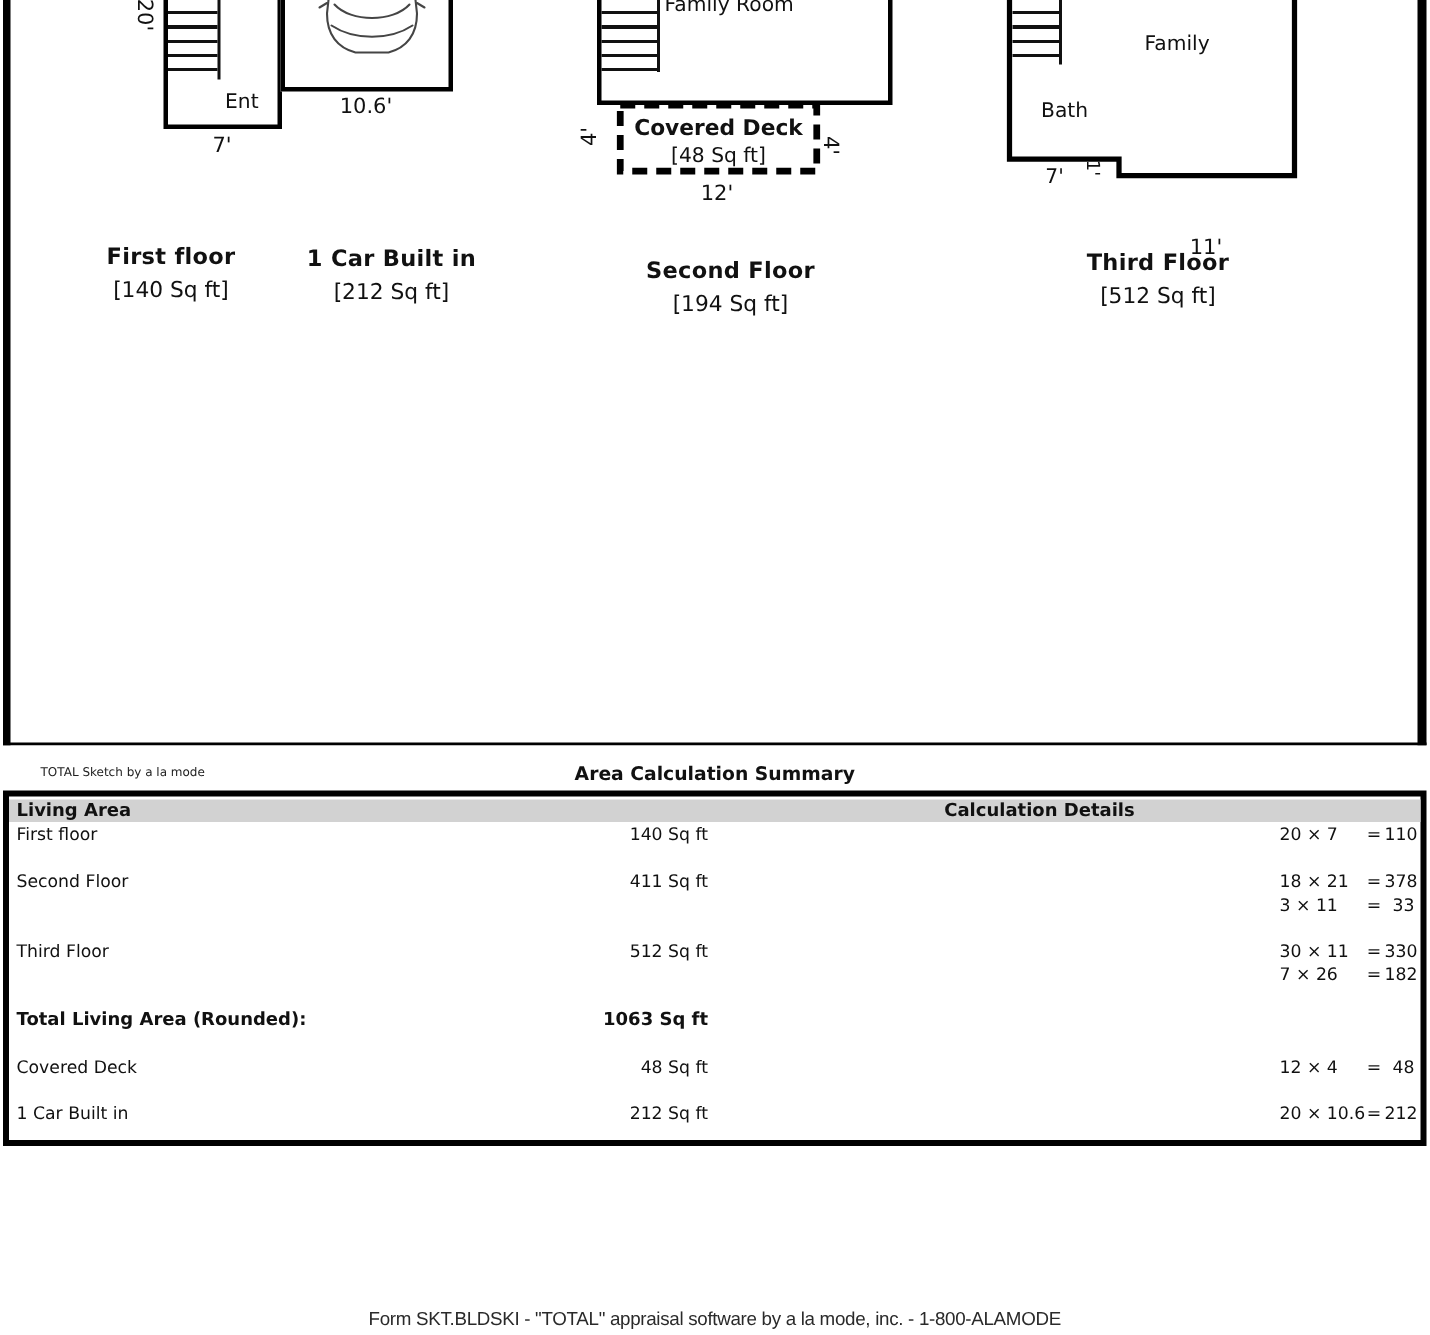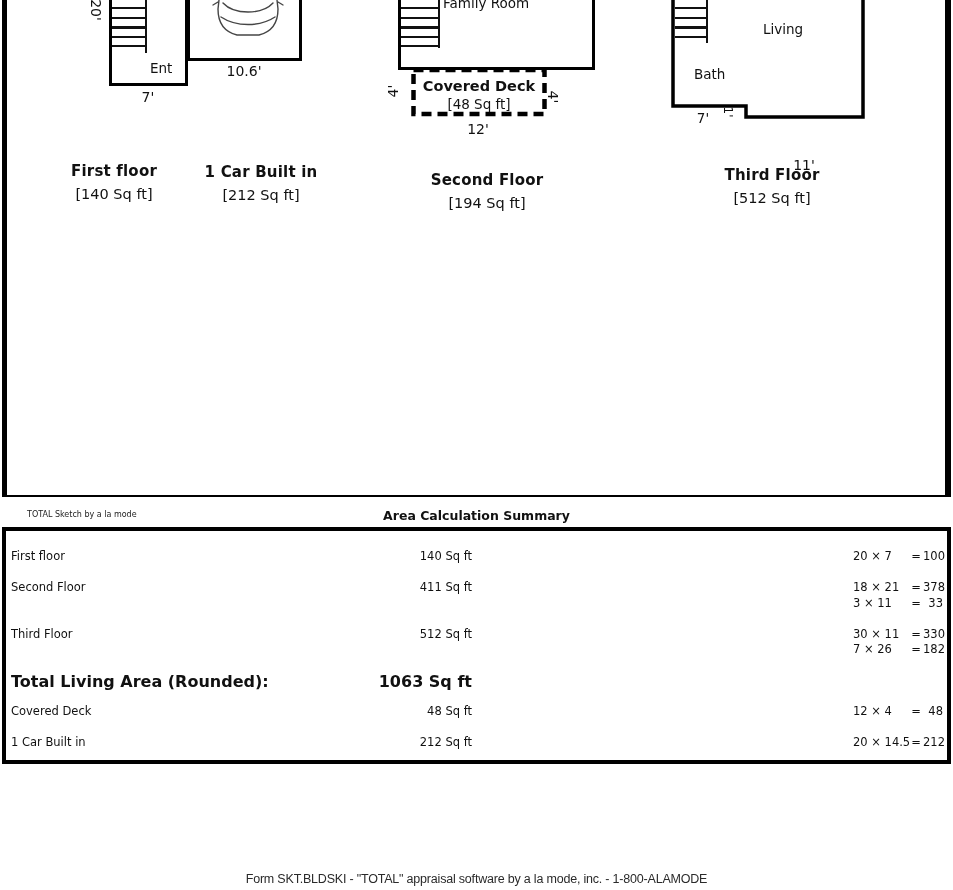--- a/index.html
+++ b/index.html
@@ -72,21 +72,21 @@
   .calc{position:absolute;left:847px;top:0;display:grid;grid-template-columns:56px 14px 20px;}
   .calc .d{white-space:nowrap;}
   .calc .e{text-align:center;}
   .calc .v{text-align:right;}
   #row-f  {top:18px;}
   #row-s  {top:49px;}
   #row-s2 {top:65px;text-decoration:underline;}
   #row-t  {top:96px;}
   #row-t2 {top:111px;}
   #row-total{top:141px;}
-  #row-total .lab,#row-total .sqft{font-weight:bold;font-size:16px;}
+  #row-total .lab,#row-total .sqft{font-weight:bold;font-size:12px;}
   #row-cd {top:173px;}
   #row-car{top:204px;}
 
   
   #footer{position:absolute;left:0;top:872px;width:953px;text-align:center;
           font-family:"Liberation Sans",sans-serif;font-size:12.5px;color:#2a2a2a;
           letter-spacing:-0.2px;}
 </style>
 </head>
 <body>
@@ -123,21 +123,21 @@
   <span class="lbl" id="lbl-deck-title">Covered Deck</span>
   <span class="lbl" id="lbl-deck-area">[48 Sq ft]</span>
   <span class="dim" id="dim-4l">4'</span>
   <span class="dim" id="dim-4r">4'</span>
   <span class="dim" id="dim-12">12'</span>
 
   <svg id="third-svg" width="200" height="122" viewBox="0 0 200 122">
     <path d="M4,0 L4,106 L77,106 L77,117 L194,117 L194,0" fill="none" stroke="#000" stroke-width="3.5"></path>
   </svg>
   <div class="stairs" id="stairs-third"></div>
-  <span class="lbl" id="lbl-bedroom">Living</span>
+  <span class="lbl" id="lbl-bedroom">Family</span>
   <span class="lbl" id="lbl-bath">Bath</span>
   <span class="dim" id="dim-7-third">7'</span>
   <span class="dim" id="dim-1">1'</span>
   <span class="dim" id="dim-11">11'</span>
 
   <div class="cap" id="cap-first">
     <div class="t">First floor</div>
     <div class="a">[140 Sq ft]</div>
   </div>
   <div class="cap" id="cap-garage">
@@ -151,28 +151,32 @@
   <div class="cap" id="cap-third">
     <div class="t">Third Floor</div>
     <div class="a">[512 Sq ft]</div>
   </div>
 </div>
 
 <span id="branding">TOTAL Sketch by a la mode</span>
 <div id="sum-title">Area Calculation Summary</div>
 
 <div id="calc-table">
+  <div class="bar" id="bar-living">
+    <span class="bl">Living Area</span>
+    <span class="bc">Calculation Details</span>
+  </div>
 
   <div class="trow" id="row-f">
     <span class="lab">First floor</span>
     <span class="sqft">140 Sq ft</span>
     <span class="calc">
       <span class="d">20 × 7</span>
       <span class="e">=</span>
-      <span class="v">100</span>
+      <span class="v">110</span>
     </span>
   </div>
 
   <div class="trow" id="row-s">
     <span class="lab">Second Floor</span>
     <span class="sqft">411 Sq ft</span>
     <span class="calc">
       <span class="d">18 × 21</span>
       <span class="e">=</span>
       <span class="v">378</span>
@@ -216,20 +220,20 @@
       <span class="d">12 × 4</span>
       <span class="e">=</span>
       <span class="v">48</span>
     </span>
   </div>
 
   <div class="trow" id="row-car">
     <span class="lab">1 Car Built in</span>
     <span class="sqft">212 Sq ft</span>
     <span class="calc">
-      <span class="d">20 × 14.5</span>
+      <span class="d">20 × 10.6</span>
       <span class="e">=</span>
       <span class="v">212</span>
     </span>
   </div>
 </div>
 
 <div id="footer">Form SKT.BLDSKI - "TOTAL" appraisal software by a la mode, inc. - 1-800-ALAMODE</div>
 
 </body></html>

